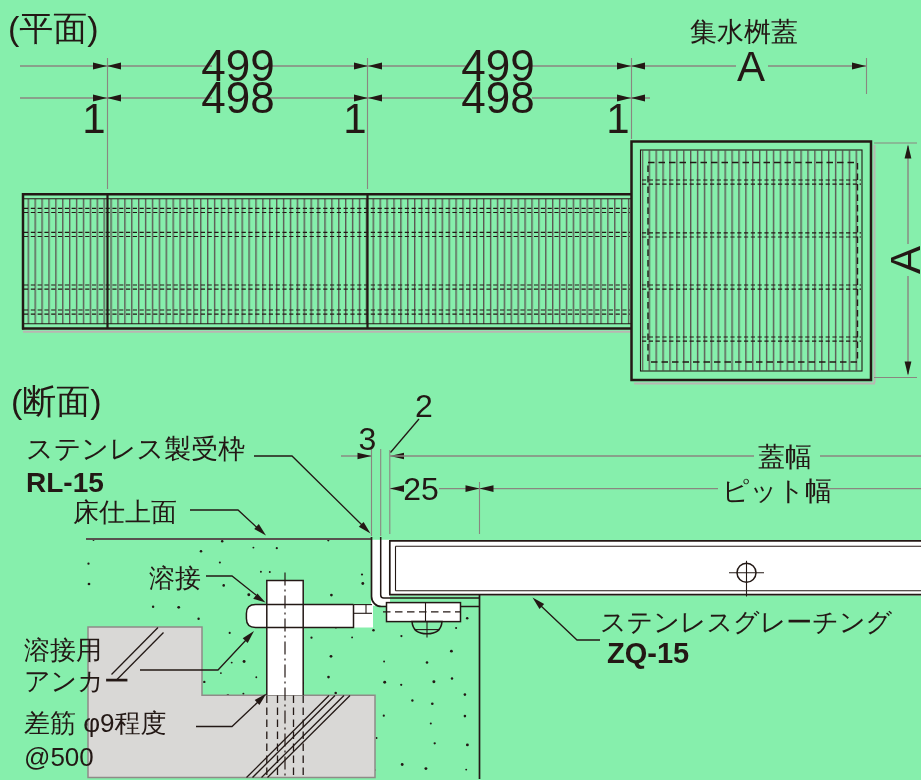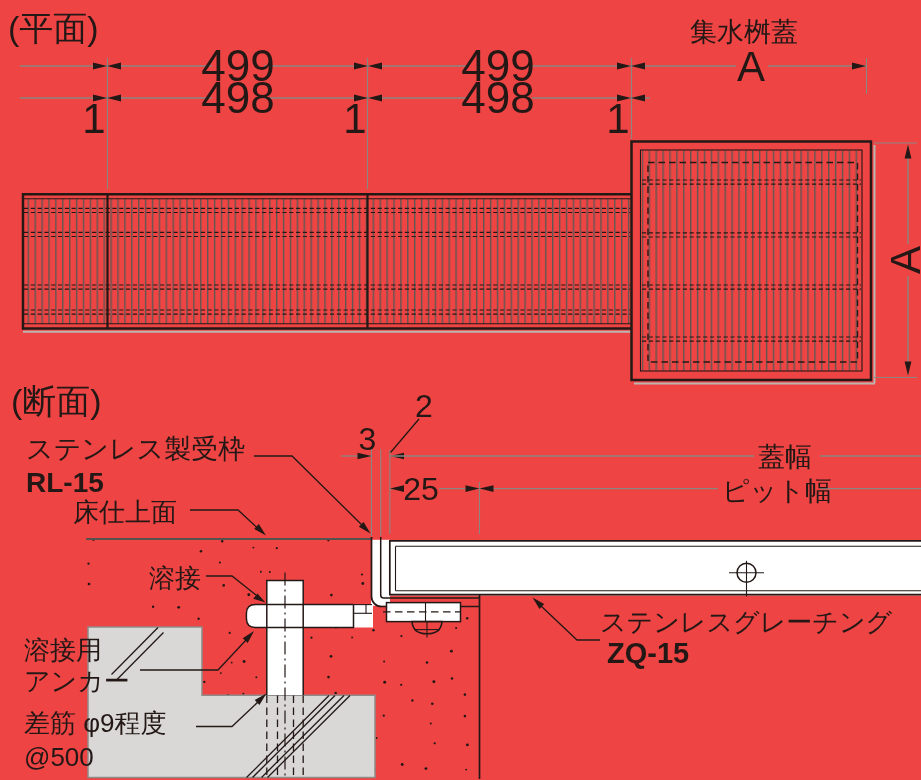--- a/index.html
+++ b/index.html
@@ -1,16 +1,16 @@
 <!DOCTYPE html>
 <html style="--ink: #231815; --dim: #8a8680; --grayfill: #d9d8d6; --shadow: #b9b6b2;"><head>
 <meta charset="utf-8">
 <style>
   html,body{margin:0;padding:0;background:#fff}
-  .stage{width:921px;height:780px;position:relative;background:#ef4444;overflow:hidden}
+  .stage{width:921px;height:780px;position:relative;background:#86efac;overflow:hidden}
   svg{display:block}
   text{fill:var(--ink);font-family:"Liberation Sans","DejaVu Sans",sans-serif}
   .t-title{font-size:34px}
   .t-kanji{font-size:27px}
   .t-kanji-s{font-size:26px}
   .t-num{font-size:44px}
   .t-num1{font-size:42px}
   .t-numA{font-size:42px}
   .t-nums{font-size:32px}
   .t-bold{font-size:28px;font-weight:bold}

